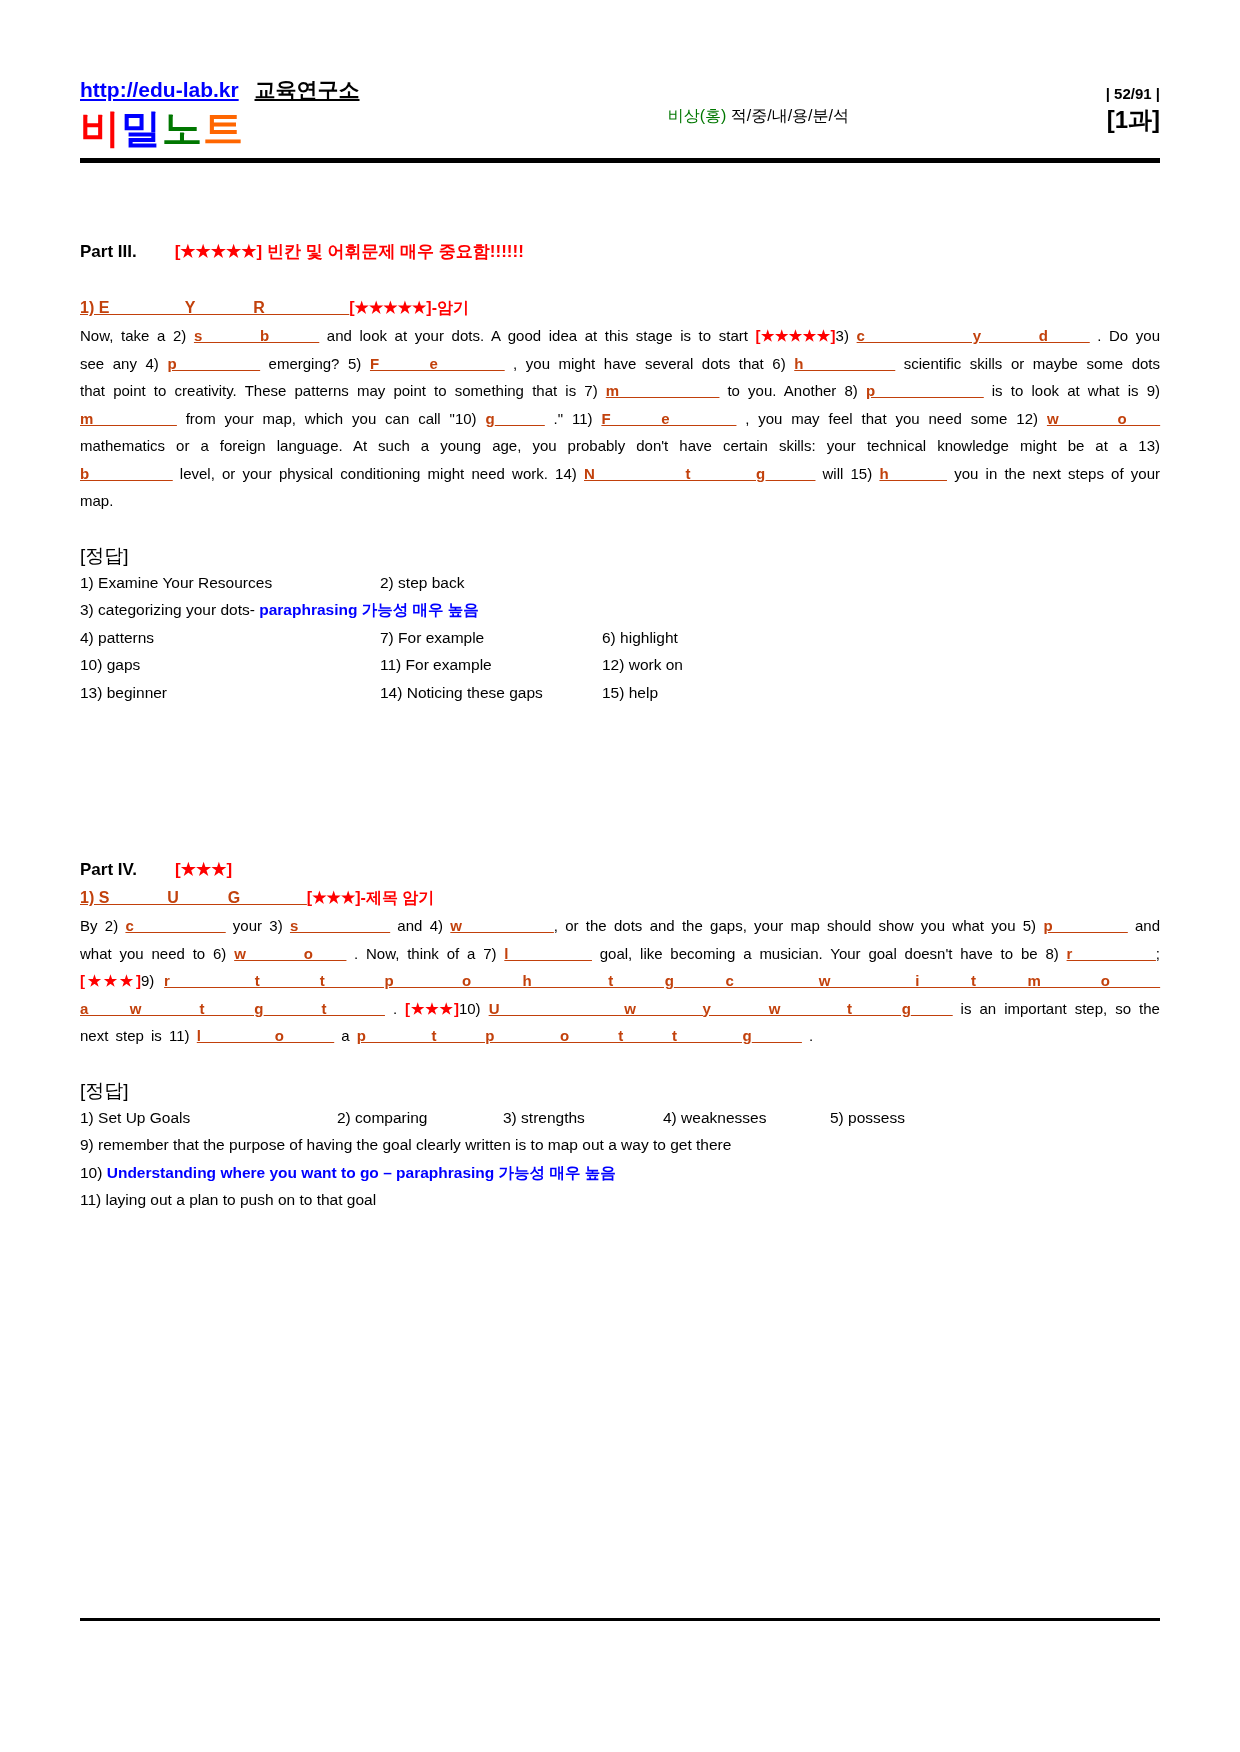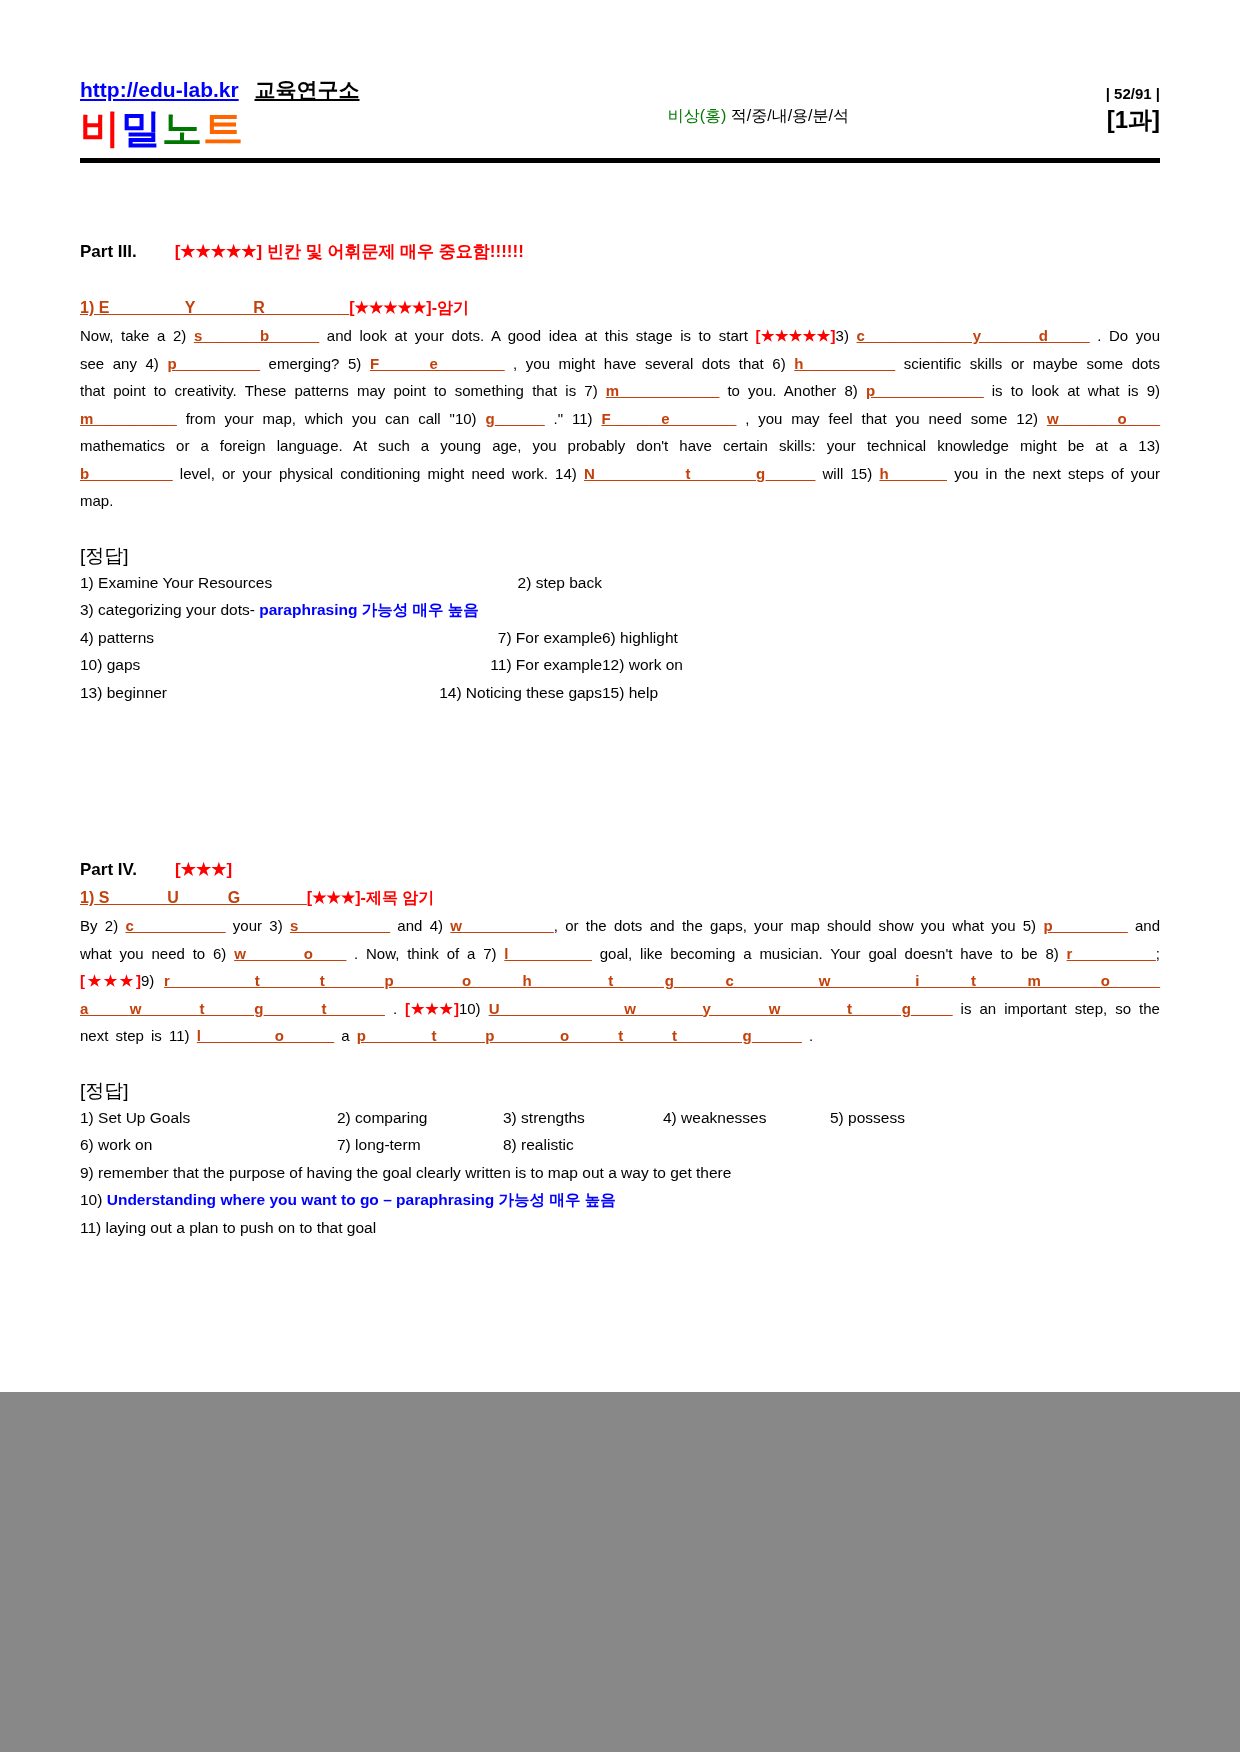--- a/index.html
+++ b/index.html
@@ -1,18 +1,18 @@
 <!DOCTYPE html>
 <html><head>
 <meta charset="utf-8">
 <style>
   html,body { margin:0; padding:0; background:#888; }
   .page {
     position:relative;
-    width:1240px; height:1392px;
+    width:1240px; height:1752px;
     margin:0 auto;
     background:#ffffff;
     font-family:"Liberation Sans", sans-serif;
     color:#000;
     box-sizing:border-box;
     padding:0 80px;
     overflow:hidden;
   }
   
   .hdr-row1 { display:flex; justify-content:space-between; align-items:flex-end; padding-top:76px; }
@@ -33,21 +33,21 @@
   .passage { font-size:15px; line-height:27.5px; text-align:justify; word-spacing:3px; margin-top:1px; }
   .run-n { font-weight:normal; color:#000; }
   .run-b { font-weight:bold; color:#c2410c;text-decoration:underline; }
   .run-r { font-weight:bold; color:#ff0000; }
   .run-u { font-weight:bold; color:#0000ff; }
   .ans-label { margin-top:27px; font-size:19px; line-height:27px; }
   .ans-grid { font-size:15.5px; }
   .ans-row { line-height:27.5px; white-space:nowrap; }
   .cell { display:inline-block; vertical-align:top; white-space:nowrap; }
   .ans-p3 .cell:nth-child(1) { min-width:300px; }
-  .ans-p3 .cell:nth-child(2) { min-width:222px;text-align:right; }
+  .ans-p3 .cell:nth-child(2) { min-width:222px; }
   .ans-p4 .cell:nth-child(1) { min-width:257px; }
   .ans-p4 .cell:nth-child(2) { min-width:166px; }
   .ans-p4 .cell:nth-child(3) { min-width:160px; }
   .ans-p4 .cell:nth-child(4) { min-width:167px; }
   .part4 { margin-top:153px; }
   .p4-title + .blank-heading { margin-top:4px; }
   .rule-bottom { position:absolute; left:80px; right:80px; top:1618px; border:none; border-top:3px solid #000; margin:0; }
 </style>
 </head>
 <body>
@@ -91,21 +91,20 @@
 
   <section class="part4">
     <div class="part-title p4-title">
       <span>Part IV.</span><span class="red">[★★★]</span>
     </div>
     <div class="blank-heading"><span class="run-b">1) S______ U_____ G_______ </span><span class="run-r">[★★★]-제목 암기</span></div>
     <div class="passage"><span class="run-n">By 2) </span><span class="run-b">c___________</span><span class="run-n"> your 3) </span><span class="run-b">s___________</span><span class="run-n"> and 4) </span><span class="run-b">w___________</span><span class="run-n">, or the dots and the gaps, your map should show you what you 5) </span><span class="run-b">p_________</span><span class="run-n"> and what you need to 6) </span><span class="run-b">w______ o____</span><span class="run-n"> . Now, think of a 7) </span><span class="run-b">l__________</span><span class="run-n"> goal, like becoming a musician. Your goal doesn't have to be 8) </span><span class="run-b">r__________</span><span class="run-n">; </span><span class="run-r">[★★★]</span><span class="run-n">9) </span><span class="run-b">r_________ t______ t______ p_______ o_____ h________ t_____ g_____ c_________ w_________ i_____ t_____ m______ o______ a____ w______ t_____ g______ t_______</span><span class="run-n"> . </span><span class="run-r">[★★★]</span><span class="run-n">10) </span><span class="run-b">U______________ w_______ y______ w_______ t_____ g_____</span><span class="run-n"> is an important step, so the next step is 11) </span><span class="run-b">l________ o______</span><span class="run-n"> a </span><span class="run-b">p_______ t_____ p_______ o_____ t_____ t_______ g______</span><span class="run-n"> .</span></div>
     <div class="ans-label">[정답]</div>
     <div class="ans-grid ans-p4">
         <div class="ans-row"><span class="cell"><span class="run-n">1) Set Up Goals</span></span><span class="cell"><span class="run-n">2) comparing</span></span><span class="cell"><span class="run-n">3) strengths</span></span><span class="cell"><span class="run-n">4) weaknesses</span></span><span class="cell"><span class="run-n">5) possess</span></span></div>
-        <div class="ans-row"><span class="cell"><span class="run-n">6) work on</span></span><span class="cell"><span class="run-n">7) long-term</span></span><span class="cell"><span class="run-n">8) realistic</span></span></div>
         <div class="ans-row"><span class="cell"><span class="run-n">9) remember that the purpose of having the goal clearly written is to map out a way to get there</span></span></div>
         <div class="ans-row"><span class="cell"><span class="run-n">10) </span><span class="run-u">Understanding where you want to go – paraphrasing 가능성 매우 높음</span></span></div>
         <div class="ans-row"><span class="cell"><span class="run-n">11) laying out a plan to push on to that goal</span></span></div>
       </div>
   </section>
 
   <hr class="rule-bottom">
 
 </div>
 

